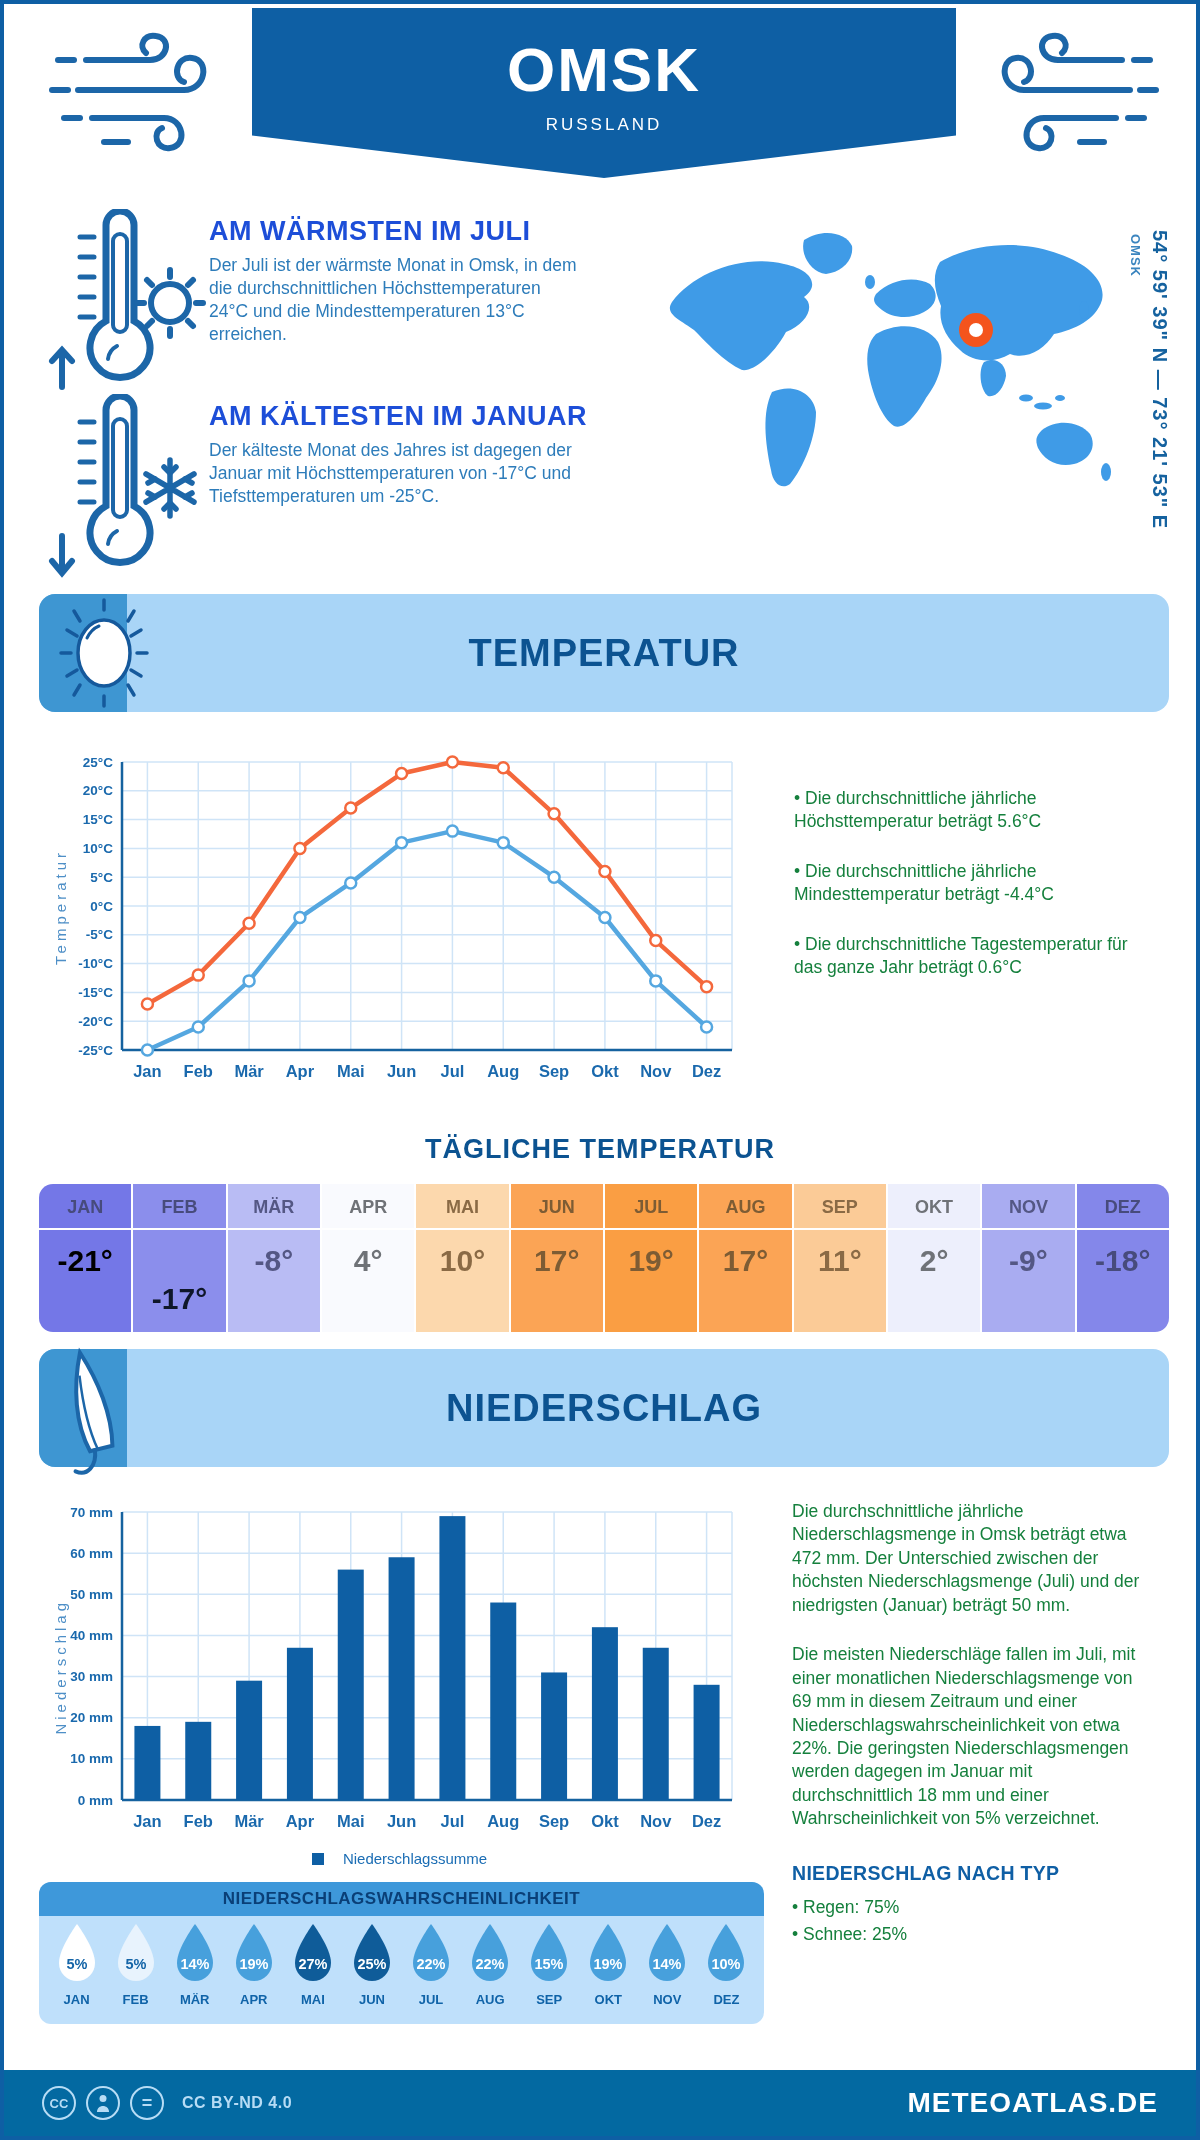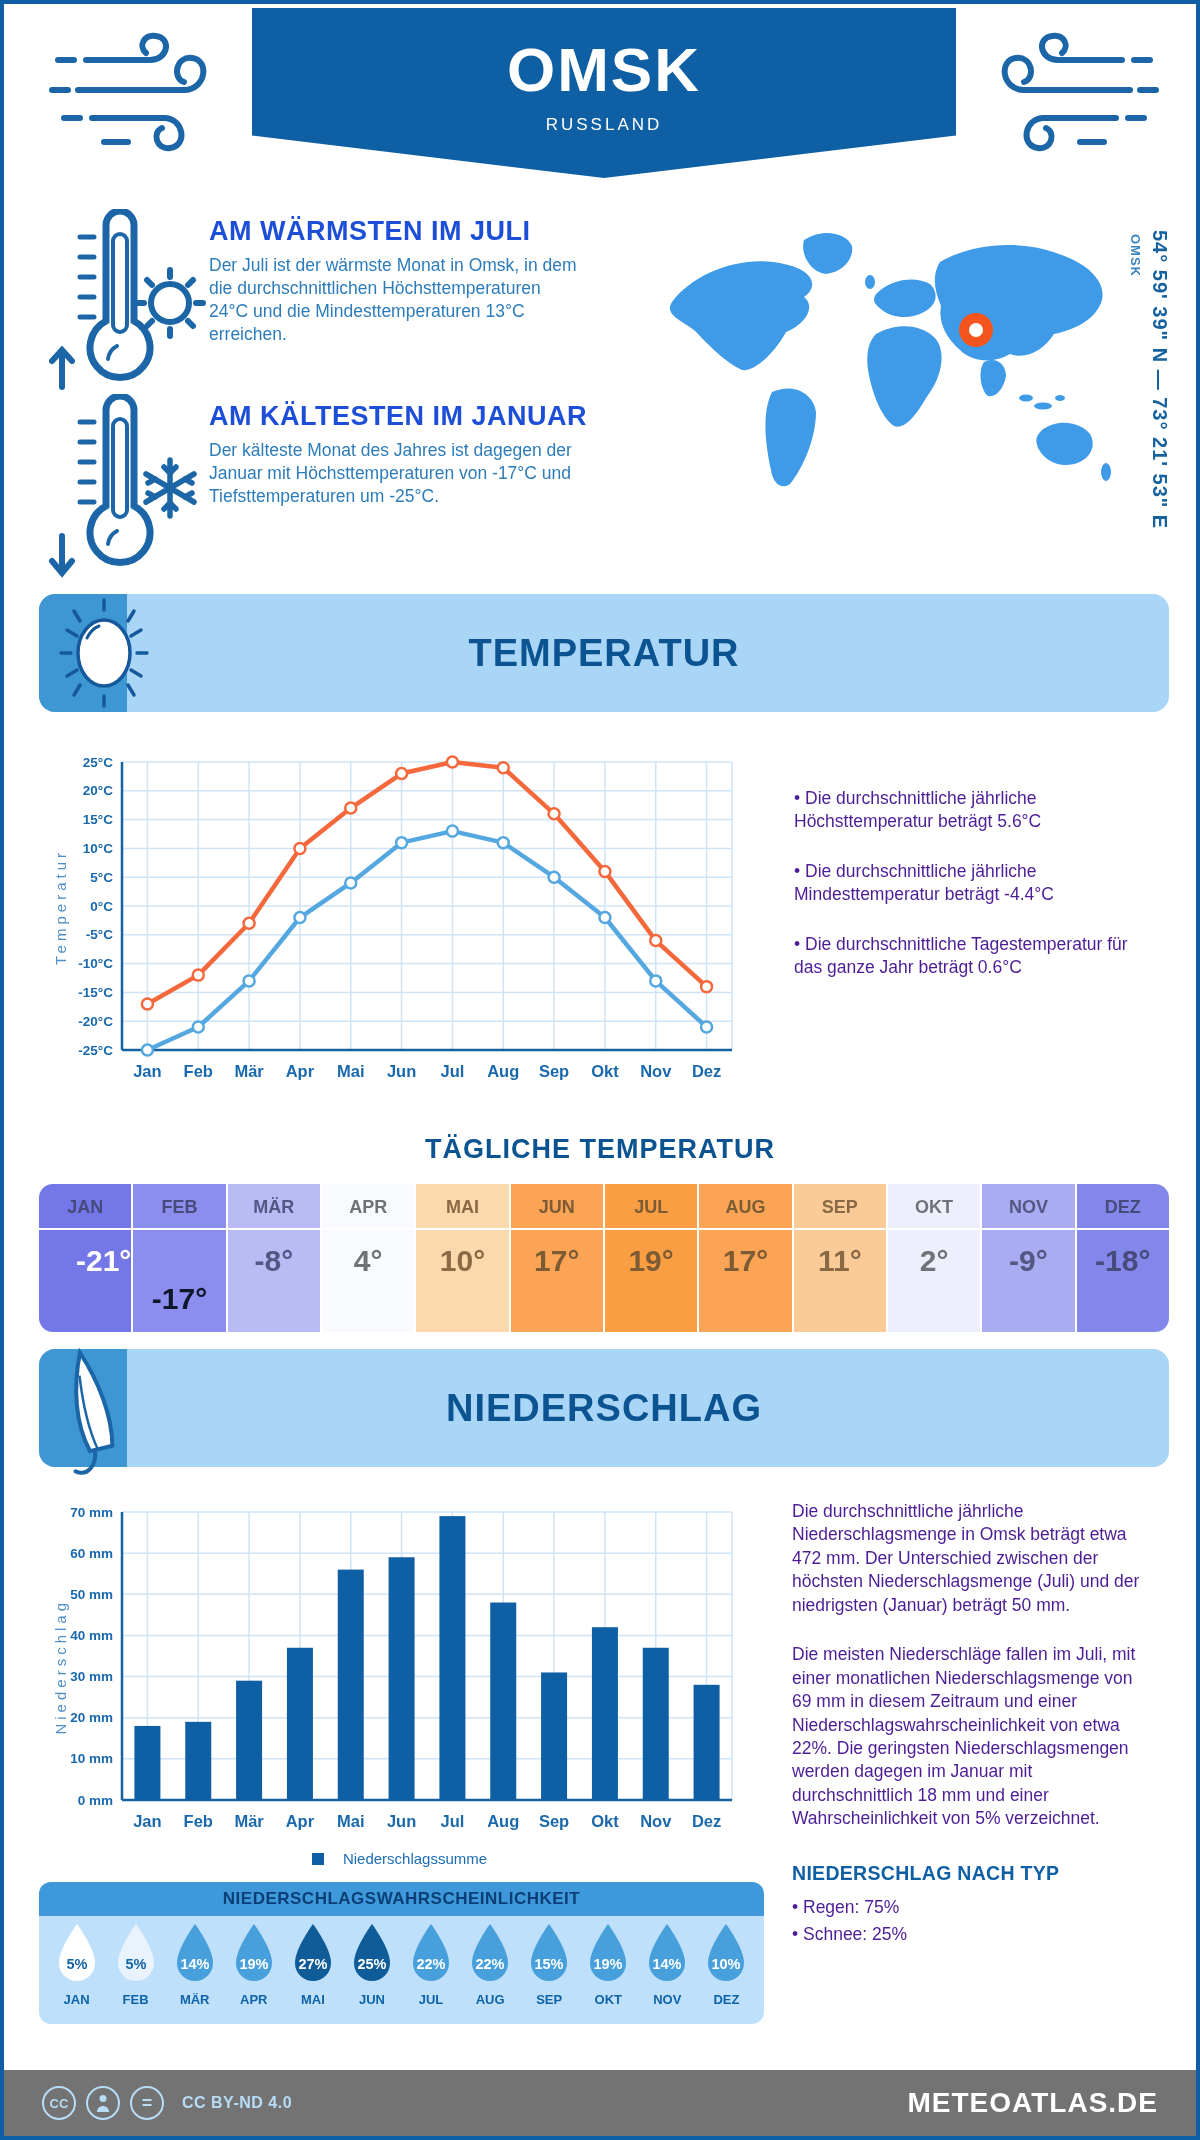--- a/index.html
+++ b/index.html
@@ -26,42 +26,42 @@
   .sec-banner { width:1130px; height:118px; background:#a9d5f7; border-radius:16px; }
   .sec-square { position:absolute; left:0; top:0; width:88px; height:118px; background:#3e96d2;
                 border-radius:16px 0 0 16px; }
   .sec-title { position:absolute; left:0; top:0; width:100%; height:118px; line-height:118px;
                text-align:center; font-size:38px; font-weight:bold; color:#0c5391; letter-spacing:1px; }
 
   .legend { width:700px; display:flex; justify-content:center; gap:48px; }
   .lg-item { display:flex; align-items:center; gap:8px; font-size:15px; color:#1b6db4; }
 
   .col-title { font-size:19.5px; font-weight:bold; color:#0f5fa5; line-height:1.3; letter-spacing:.3px; }
-  .col-text { font-size:17.5px; line-height:1.34; color:#4c1d95; }
+  .col-text { font-size:17.5px; line-height:1.34; color:#15803d; }
 
   .center-title { width:100%; text-align:center; font-size:27px; font-weight:bold; color:#0c5391; letter-spacing:1px; }
 
   
   .dt-table { width:1130px; display:flex; border-radius:14px; overflow:hidden; }
   .dt-cell { flex:1; border-right:2px solid #fff; }
   .dt-cell:last-child { border-right:none; }
   .dt-m { height:46px; line-height:46px; text-align:center; font-size:18px; font-weight:bold;
           border-bottom:2px solid #fff; }
   .dt-v { height:64px; line-height:62px; text-align:center; font-size:30px; font-weight:bold; }
 
   
   .prob-panel { width:725px; height:142px; background:#bfe0fb; border-radius:12px; }
   .prob-head { height:34px; line-height:34px; background:#3e98da; border-radius:12px 12px 0 0;
                text-align:center; font-size:17px; font-weight:bold; color:#0a3f77; letter-spacing:.5px; }
   .prob-row { display:flex; padding:6px 8px 0 8px; }
   .dropcol { flex:1; text-align:center; }
   .dropcol .mon { margin-top:2px; font-size:13px; font-weight:bold; color:#0f63a8; }
 
   
-  .footer { left:0; top:2066px; width:1192px; height:66px; background:#737373;
+  .footer { left:0; top:2066px; width:1192px; height:66px; background:#0369a1;
             display:flex; align-items:center; justify-content:space-between; padding:15px 38px; }
   .cc-group { display:flex; align-items:center; gap:10px; }
   .cc-circle { width:34px; height:34px; border:2.5px solid #b7dcf5; border-radius:50%;
                display:flex; align-items:center; justify-content:center;
                color:#b7dcf5; font-size:13px; font-weight:bold; }
   .cc-label { margin-left:8px; font-size:16px; font-weight:bold; color:#b7dcf5; letter-spacing:.5px; }
   .site { font-size:28px; font-weight:bold; color:#fff; letter-spacing:1px; }
 
   .vlabel { writing-mode:vertical-rl; transform:rotate(180deg); font-size:15px; color:#4e8fc7; letter-spacing:4px; }
 </style>
@@ -252,21 +252,21 @@
   <div class="abs" style="left:790px;top:755px;width:345px">
     <div class="col-text" style="margin-top:28px">• Die durchschnittliche jährliche Höchsttemperatur beträgt 5.6°C</div>
     <div class="col-text" style="margin-top:26px">• Die durchschnittliche jährliche Mindesttemperatur beträgt -4.4°C</div>
     <div class="col-text" style="margin-top:26px">• Die durchschnittliche Tagestemperatur für das ganze Jahr beträgt 0.6°C</div>
   </div>
 
   <div class="abs center-title" style="left:0;top:1130px">TÄGLICHE TEMPERATUR</div>
   <div class="abs dt-table" style="left:35px;top:1180px" id="daily-cells">
       <div class="dt-cell" style="background: rgb(116, 119, 231);">
         <div class="dt-m" style="color: rgb(71, 75, 124);">JAN</div>
-        <div class="dt-v" style="color: #ffffff; text-align: right;">-21°</div>
+        <div class="dt-v" style="color: #000000;">-21°</div>
       </div>
       <div class="dt-cell" style="background: rgb(139, 142, 236);">
         <div class="dt-m" style="color: rgb(71, 75, 124);">FEB</div>
         <div class="dt-v" style="color: #0f172a; margin-top: 38px;">-17°</div>
       </div>
       <div class="dt-cell" style="background: rgb(185, 188, 244);">
         <div class="dt-m" style="color: rgb(84, 87, 132);">MÄR</div>
         <div class="dt-v" style="color: rgb(84, 87, 132);">-8°</div>
       </div>
       <div class="dt-cell" style="background: rgb(249, 250, 254);">

